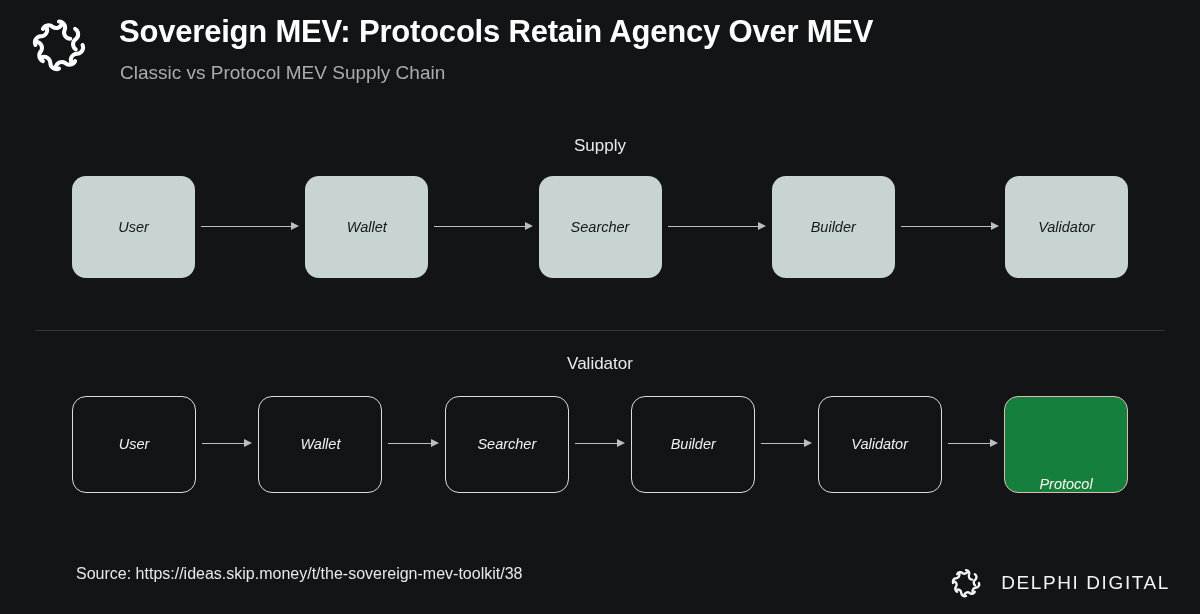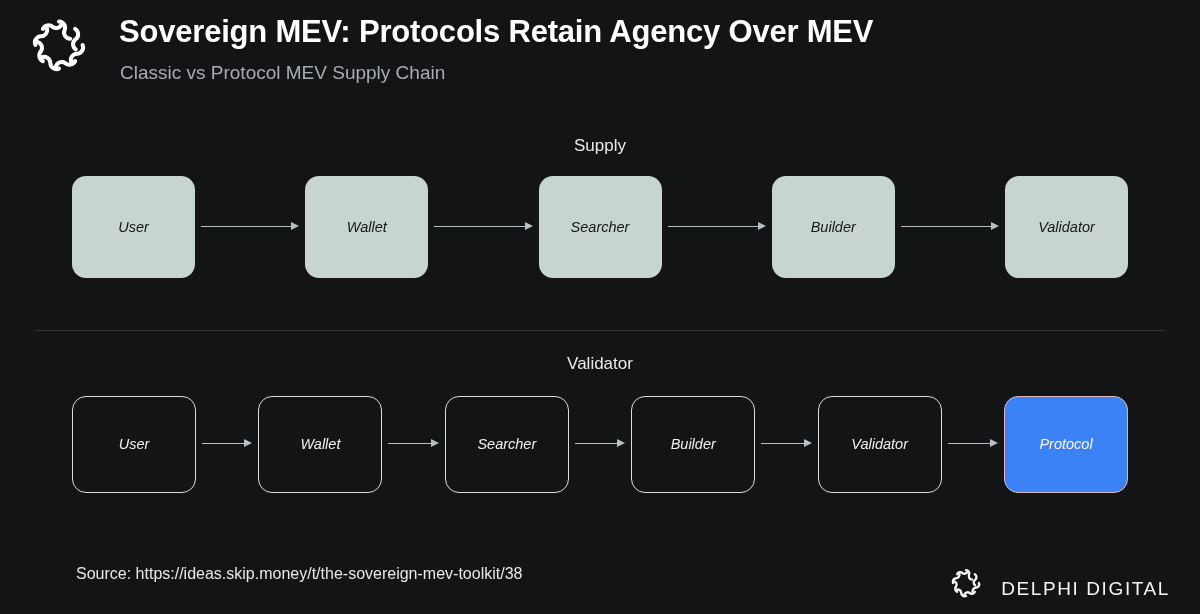--- a/index.html
+++ b/index.html
@@ -91,23 +91,24 @@
   
   #sovereign-chain .node {
     width: 124px;
     height: 97px;
     border-radius: 14px;
     background: #131416;
     border: 1.4px solid #d9dee0;
     color: #eef1f2;
   }
   #sovereign-chain .node.accent {
-    background: #3b82f6;
+    background: #15803d;
     border-color: #e4b7b7;
     color: #fdf3f2;
+    align-items: flex-end;
   }
 
   
   .connector {
     flex: 1 1 auto;
     position: relative;
     height: 2px;
     margin: 0 0px;
   }
   .connector .line {
@@ -144,21 +145,21 @@
     left: 36px; top: 565px;
     font-size: 16px;
     color: #e6e8ea;
     white-space: nowrap;
     margin-left: 40px;
   }
   #footer-logo {
     position: absolute;
     right: 30px; top: 566px;
     display: flex;
-    align-items: flex-end;
+    align-items: center;
     gap: 18px;
   }
   #footer-logo .glyph { width: 34px; height: 34px; }
   #footer-wordmark {
     font-size: 19px;
     letter-spacing: 1.6px;
     color: #f2f4f5;
     font-weight: normal;
   }
 </style>

